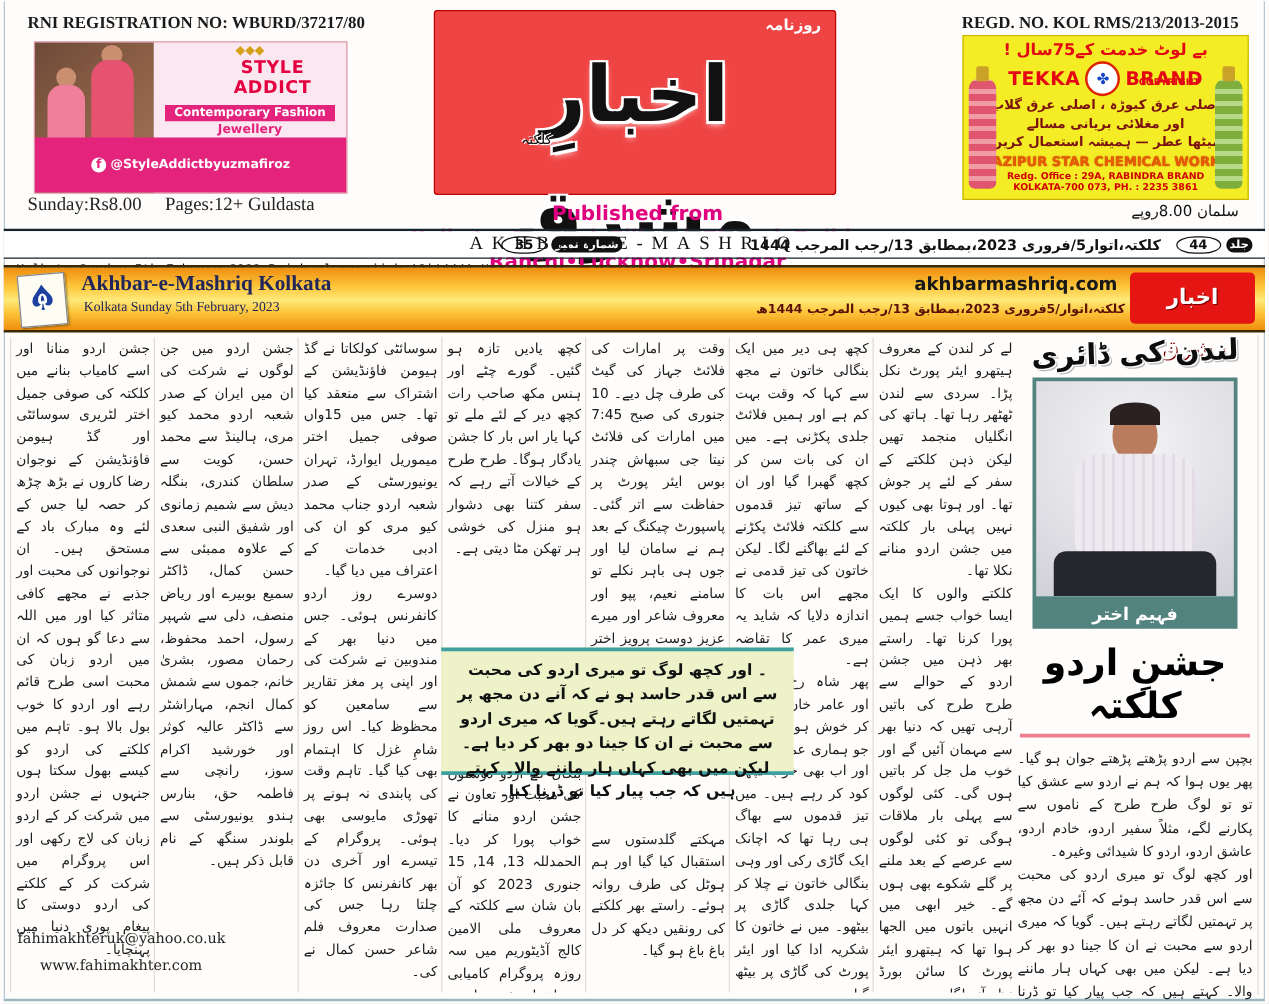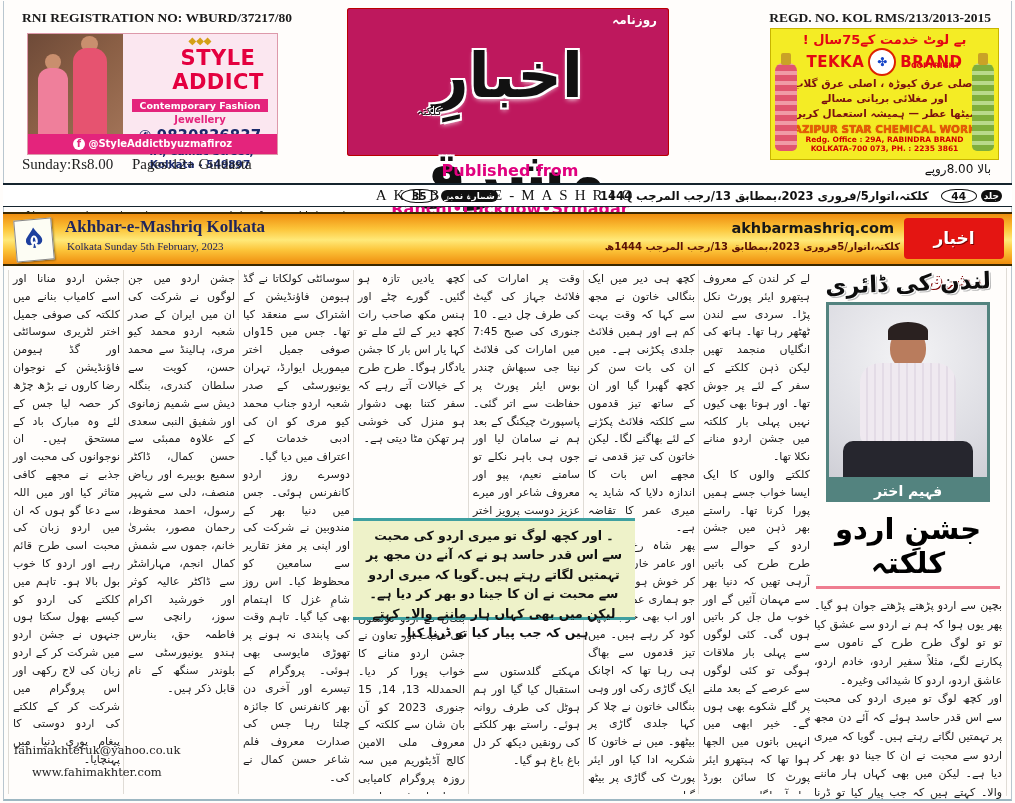--- a/index.html
+++ b/index.html
@@ -13,28 +13,28 @@
   .price-line{font-family:"Liberation Serif",serif;font-size:15px;color:#222;}
   
   .sa-ad{left:27px;top:33px;width:249px;height:120px;background:#fbe7f0;border:1px solid #d9a;display:flex;}
   .sa-photo{position:relative;width:95px;height:100%;background:linear-gradient(135deg,#6e4a38 0%,#8a5f45 45%,#a5765a 100%);overflow:hidden;flex:none;}
   .sa-photo .fig1{position:absolute;left:10px;top:34px;width:30px;height:70px;background:#ef7f9b;border-radius:12px 12px 4px 4px;}
   .sa-photo .fig2{position:absolute;left:45px;top:14px;width:34px;height:92px;background:#e65370;border-radius:14px 14px 4px 4px;}
   .sa-photo .f-head1{position:absolute;left:17px;top:20px;width:16px;height:16px;background:#c98f6e;border-radius:50%;}
   .sa-photo .f-head2{position:absolute;left:53px;top:2px;width:17px;height:16px;background:#c98f6e;border-radius:50%;}
   .sa-body{flex:1;text-align:center;padding-top:2px;position:relative;}
   .sa-gem{font-size:10px;color:#d4a017;line-height:10px;}
-  .sa-title{color:#e4003f;font-weight:bold;font-size:21px;letter-spacing:.5px;padding-left:36px;}
+  .sa-title{color:#e4003f;font-weight:bold;font-size:14px;letter-spacing:.5px;padding-left:36px;}
   .sa-band{display:inline-block;background:#e4247c;color:#fff;font-size:9.5px;font-weight:bold;padding:1px 7px;margin-top:1px;}
   .sa-jew{color:#e4247c;font-size:10px;font-weight:bold;margin-top:1px;}
   .sa-phone{color:#1b2a6b;font-weight:bold;font-size:15px;margin-top:2px;}
   .sa-addr{color:#1b2a6b;font-weight:bold;font-size:10.5px;line-height:1.25;}
-  .sa-foot{position:absolute;left:-95px;right:0;bottom:0;background:#e4247c;color:#fff;font-size:10px;font-weight:bold;padding:4px 0;}
-  
-  .mast{left:347px;top:8px;width:322px;height:148px;background:#be185d;border-radius:3px;
+  .sa-foot{position:absolute;left:-95px;right:0;bottom:0;background:#e4247c;color:#fff;font-size:10px;font-weight:bold;padding:16px 0;}
+  
+  .mast{left:347px;top:8px;width:322px;height:148px;background:#ef4444;border-radius:3px;
         box-shadow:0 0 0 1px #b00 inset;text-align:center;color:#111;}
   .mast .daily{position:absolute;top:5px;right:12px;color:#fff;font-size:12px;font-weight:bold;}
   .mast .title{position:absolute;top:18px;left:0;right:0;font-size:62px;font-weight:bold;direction:rtl;line-height:1.6;
         text-shadow:-2px -2px 0 #fff,2px -2px 0 #fff,-2px 2px 0 #fff,2px 2px 0 #fff,0 3px 5px rgba(255,255,255,.8);}
   .mast .city{position:absolute;bottom:38px;left:70px;font-size:11px;color:#111;
         text-shadow:-1px -1px 0 #fff,1px 1px 0 #fff;}
   .pub-line{left:300px;top:161px;width:420px;text-align:center;color:#e0007f;font-size:16px;font-weight:bold;}
   
   .tk-ad{left:770px;top:28px;width:227px;height:130px;background:#f4ec25;border:1px solid #c8b400;text-align:center;overflow:hidden;}
   .tk-top{color:#e30613;font-weight:bold;font-size:13px;direction:rtl;background:#f4ec25;padding-top:3px;}
@@ -151,21 +151,21 @@
       <span class="tk-logo">✤</span>
       <span class="tk-brand">BRAND</span>
     </div>
     <div class="tk-copy">COPYRIGHT</div>
     <div class="tk-urdu">اصلی عرق کیوڑہ ، اصلی عرق گلاب</div>
     <div class="tk-urdu">اور مغلائی بریانی مسالے</div>
     <div class="tk-urdu">میٹھا عطر — ہمیشہ استعمال کریں</div>
     <div class="tk-co">GAZIPUR STAR CHEMICAL WORKS</div>
     <div class="tk-addr"><span>Redg. Office : 29A, RABINDRA BRAND</span><br><span>KOLKATA-700 073, PH. : 2235 3861</span></div>
   </div>
-  <div class="abs" style="right:24px;top:162px;direction:rtl;font-size:12px;color:#111;">بالا 8.00روپے</div>
+  <div class="abs" style="right:24px;top:162px;direction:rtl;font-size:12px;color:#111;">سلمان 8.00روپے</div>
 
   <div class="abs rule-top"></div>
   <div class="abs infobar">
     <span class="ib-date">Kolkata.Sunday,5th,Febuary,2023.Rajab-ul-morajjab,13|1444A.H.</span>
     <span class="badge">35</span>
     <span class="blob">شمارہ نمبر</span>
     <div class="ib-center">AKHBAR-E-MASHRIQ</div>
     <div class="ib-right">
       <span class="blob">جلد</span>
       <span class="badge">44</span>

